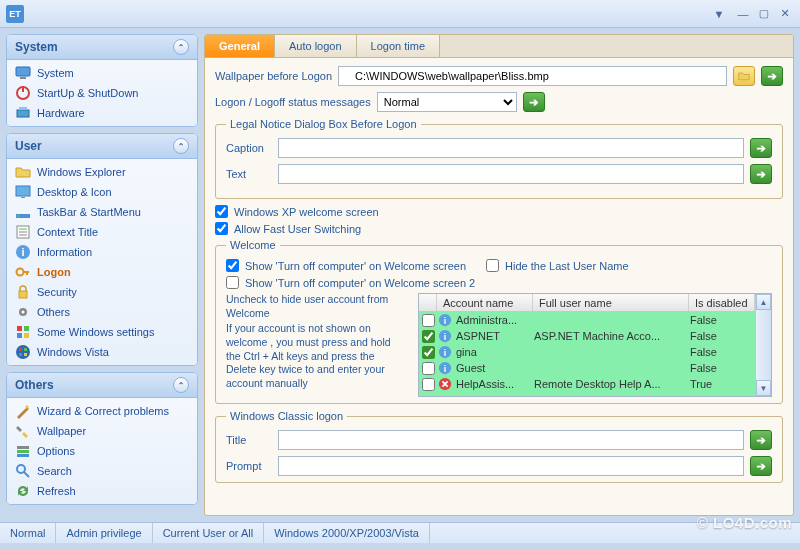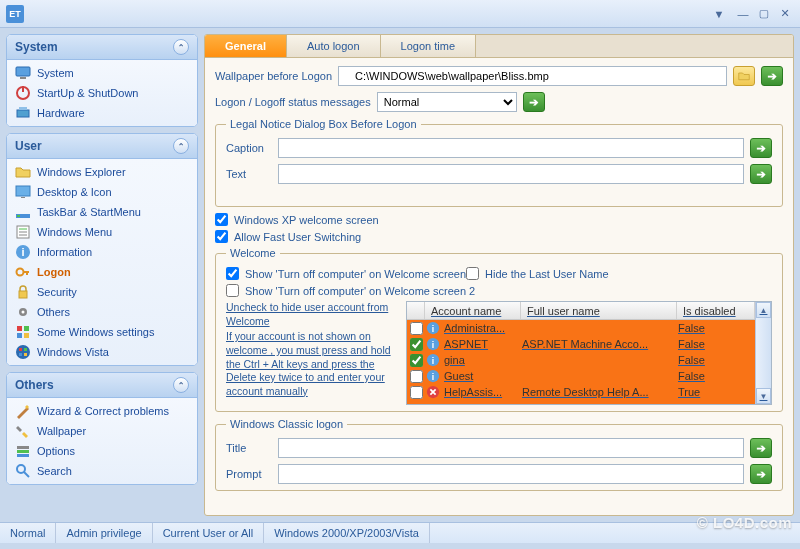--- a/index.html
+++ b/index.html
@@ -114,21 +114,21 @@
   border: 1px solid #c8b890;
   border-radius: 3px;
   overflow: hidden;
 }
 .tabs {
   display: flex;
   background: #e8e0d0;
   border-bottom: 1px solid #c8b890;
 }
 .tab {
-  padding: 5px 20px;
+  padding: 5px 14px;
   border-right: 1px solid #c8b890;
   color: #2a5a9a;
   cursor: pointer;
   background: linear-gradient(to bottom, #f8f4ea, #e8e0d0);
   font-size: 11px;
 }
 .tab.active {
   background: linear-gradient(to bottom, #ffb040, #ff9010);
   color: #fff;
   font-weight: bold;
@@ -186,31 +186,31 @@
 }
 fieldset {
   border: 1px solid #c8b890;
   border-radius: 3px;
   padding: 8px 10px 6px 10px;
   margin-bottom: 6px;
 }
 legend { color: #2a5a9a; padding: 0 4px; font-size: 11px; }
 .chk-row { display: flex; align-items: center; gap: 6px; margin-bottom: 4px; }
 .chk-row input[type=checkbox] { width: 13px; height: 13px; }
-.welcome-body { display: flex; gap: 12px; text-decoration: underline; }
+.welcome-body { display: flex; gap: 24px; }
 .hint {
   width: 168px;
   color: #2a5a9a;
   font-size: 10.5px;
   line-height: 1.3;
 }
 .grid-wrap {
   flex: 1;
   border: 1px solid #a8b8c8;
-  background: #f97316;
+  background: #86efac;
   height: 104px;
   position: relative;
   display: flex;
 }
 .grid-inner { flex: 1; overflow: hidden; }
 .grid-head {
   display: flex;
   background: linear-gradient(to bottom, #fafafa, #e4e4e4);
   border-bottom: 1px solid #c8c8c8;
   height: 18px;
@@ -368,21 +368,21 @@
           </div>
         <div class="nav-item">
             <span class="nav-icon">
               <svg class="svg-i" viewBox="0 0 16 16">
                 <rect x="2" y="2" width="12" height="12" fill="#fff" stroke="#888"></rect>
                 <line x1="4" y1="5" x2="12" y2="5" stroke="#50c050"></line>
                 <line x1="4" y1="8" x2="12" y2="8" stroke="#888"></line>
                 <line x1="4" y1="11" x2="12" y2="11" stroke="#888"></line>
               </svg>
             </span>
-            <span>Windows Menu</span>
+            <span>Context Title</span>
           </div>
         <div class="nav-item">
             <span class="nav-icon">
               <svg class="svg-i" viewBox="0 0 16 16">
                 <circle cx="8" cy="8" r="7" fill="#5aa0e0"></circle>
                 <text x="8" y="12" font-size="11" fill="#fff" text-anchor="middle" font-weight="bold">i</text>
               </svg>
             </span>
             <span>Information</span>
           </div>
@@ -475,20 +475,29 @@
             <span>Options</span>
           </div>
         <div class="nav-item">
             <span class="nav-icon">
               <svg class="svg-i" viewBox="0 0 16 16">
                 <circle cx="6" cy="6" r="4" fill="none" stroke="#4a90d9" stroke-width="2"></circle>
                 <line x1="9" y1="9" x2="14" y2="14" stroke="#4a90d9" stroke-width="2"></line>
               </svg>
             </span>
             <span>Search</span>
+          </div>
+        <div class="nav-item">
+            <span class="nav-icon">
+              <svg class="svg-i" viewBox="0 0 16 16">
+                <path d="M3 8a5 5 0 019-3l1-2v5H8l2-2a3 3 0 00-5 2" fill="#50a050"></path>
+                <path d="M13 8a5 5 0 01-9 3l-1 2V8h5l-2 2a3 3 0 005-2" fill="#50a050"></path>
+              </svg>
+            </span>
+            <span>Refresh</span>
           </div>
       </div>
     </div>
   </div>
 
   <div class="main">
     <div class="tabs">
       <div class="tab active">General</div>
       <div class="tab">Auto logon</div>
       <div class="tab">Logon time</div>
@@ -512,39 +521,39 @@
         <span class="go-btn">➔</span>
       </div>
 
       <fieldset>
         <legend>Legal Notice Dialog Box Before Logon</legend>
         <div class="row">
           <label style="width:46px">Caption</label>
           <input type="text" style="flex: 1 1 0%;" value="">
           <span class="go-btn">➔</span>
         </div>
-        <div class="row" style="margin-bottom:16px">
+        <div class="row" style="margin-bottom:8px">
           <label style="width:46px">Text</label>
           <input type="text" style="flex: 1 1 0%;" value="">
           <span class="go-btn">➔</span>
         </div>
       </fieldset>
 
       <div class="chk-row">
           <input type="checkbox" checked="" style="">
           <label>Windows XP welcome screen</label>
         </div>
       <div class="chk-row">
           <input type="checkbox" checked="" style="">
           <label>Allow Fast User Switching</label>
         </div>
 
       <fieldset>
         <legend>Welcome</legend>
-        <div style="display:flex;">
+        <div style="display:flex;gap:20px">
           <div class="chk-row">
               <input type="checkbox" checked="" style="">
               <label>Show 'Turn off computer' on Welcome screen</label>
             </div>
           <div class="chk-row">
               <input type="checkbox" style="">
               <label>Hide the Last User Name</label>
             </div>
         </div>
         <div class="chk-row">

